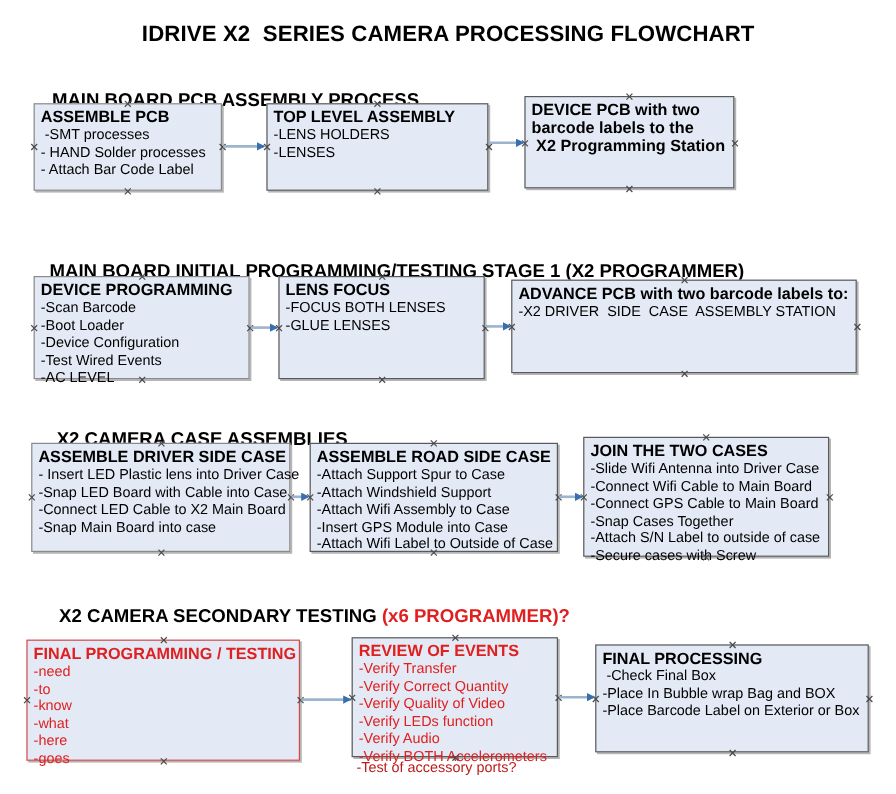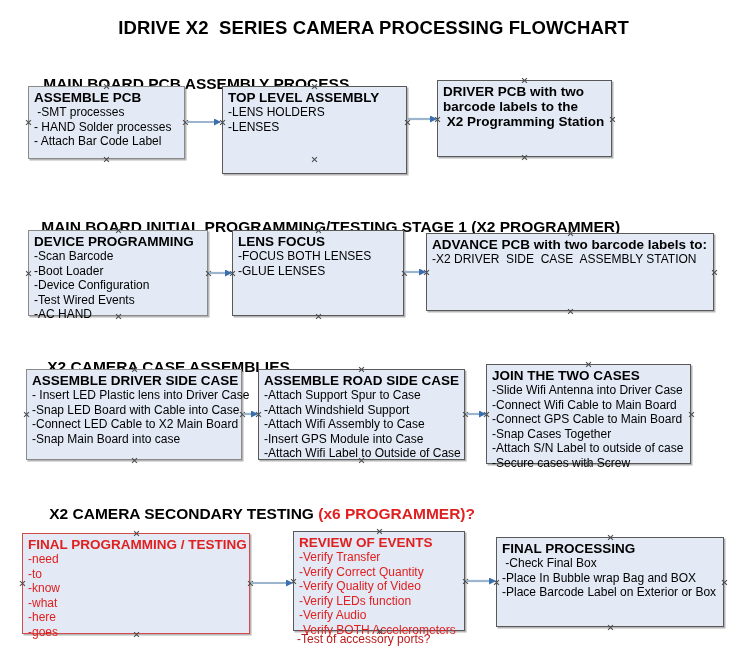--- a/index.html
+++ b/index.html
@@ -134,51 +134,51 @@
     <span class="bx-title">ASSEMBLE PCB</span>
     <span class="bx-line"> -SMT processes</span>
     <span class="bx-line">- HAND Solder processes</span>
     <span class="bx-line">- Attach Bar Code Label</span>
   </div>
   <div class="handle" style="left:106px; top:86px;"></div>
   <div class="handle" style="left:106px; top:159px;"></div>
   <div class="handle" style="left:28px;  top:122px;"></div>
   <div class="handle" style="left:185px; top:122px;"></div>
 
-  <div class="pbox dark-border" style="left:222px; top:86px; width:185px; height:88px;">
+  <div class="pbox dark-border" style="left:222px; top:86px; width:185px; height:73px;">
     <span class="bx-title">TOP LEVEL ASSEMBLY</span>
     <span class="bx-line">-LENS HOLDERS</span>
     <span class="bx-line">-LENSES</span>
   </div>
   <div class="handle" style="left:314px; top:86px;"></div>
   <div class="handle" style="left:314px; top:159px;"></div>
   <div class="handle" style="left:222px; top:122px;"></div>
   <div class="handle" style="left:407px; top:122px;"></div>
 
   <div class="pbox dark-border" style="left:437px; top:80px; width:175px; height:77px;">
-    <span class="bx-title">DRIVER PCB with two</span>
+    <span class="bx-title">DEVICE PCB with two</span>
     <span class="bx-title">barcode labels to the</span>
     <span class="bx-title"> X2 Programming Station</span>
   </div>
   <div class="handle" style="left:524px; top:80px;"></div>
   <div class="handle" style="left:524px; top:157px;"></div>
   <div class="handle" style="left:437px; top:119px;"></div>
   <div class="handle" style="left:612px; top:119px;"></div>
 
   <div class="section-title" style="left:24px; top:200px;">
     <span>MAIN BOARD INITIAL PROGRAMMING/TESTING STAGE 1 (X2 PROGRAMMER)</span>
   </div>
 
   <div class="pbox" style="left:28px; top:230px; width:180px; height:86px;">
     <span class="bx-title">DEVICE PROGRAMMING</span>
     <span class="bx-line">-Scan Barcode</span>
     <span class="bx-line">-Boot Loader</span>
     <span class="bx-line">-Device Configuration</span>
     <span class="bx-line">-Test Wired Events</span>
-    <span class="bx-line">-AC HAND</span>
+    <span class="bx-line">-AC LEVEL</span>
   </div>
   <div class="handle" style="left:118px; top:230px;"></div>
   <div class="handle" style="left:118px; top:316px;"></div>
   <div class="handle" style="left:28px;  top:273px;"></div>
   <div class="handle" style="left:208px; top:273px;"></div>
 
   <div class="pbox dark-border" style="left:232px; top:230px; width:172px; height:86px;">
     <span class="bx-title">LENS FOCUS</span>
     <span class="bx-line">-FOCUS BOTH LENSES</span>
     <span class="bx-line">-GLUE LENSES</span>

